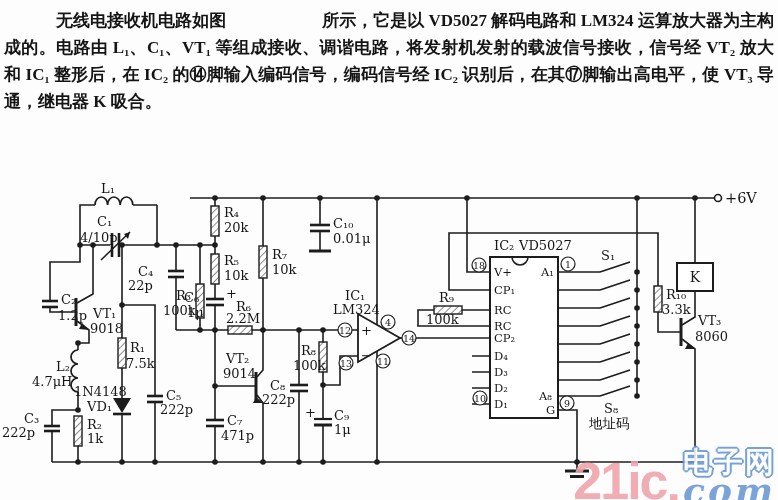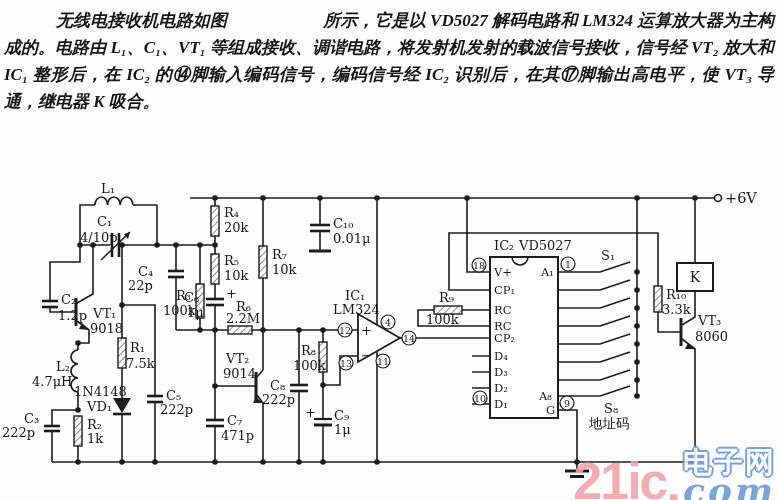--- a/index.html
+++ b/index.html
@@ -1,20 +1,20 @@
 <!DOCTYPE html>
 <html><head>
 <meta charset="utf-8">
 <style>
   html,body{margin:0;padding:0;background:#e8e8e8;}
   .page{position:relative;width:778px;height:500px;background:#fdfdfd;overflow:hidden;
         font-family:"Liberation Serif","DejaVu Serif",serif;color:#151515;}
   .doc-text{position:absolute;left:0;top:0;width:770px;padding:7px 4px 0 4px;
         font-size:17px;line-height:27px;font-weight:bold;text-align:justify;}
-  .doc-text p{margin:0;font-style:italic;}
+  .doc-text p{margin:0;}
   .p1-lead{padding-left:52px;}
   .fig-gap{display:inline-block;width:96px;}
   .p2{text-indent:36px;margin-top:1px !important;}
   svg.schematic{position:absolute;left:0;top:170px;}
   svg text{font-family:"DejaVu Serif","Liberation Serif",serif;fill:#161616;}
   .lbl{font-size:13px;}
   .pin{font-size:11.5px;}
   .pnum{font-size:9.5px;}
   .watermark{position:absolute;right:2px;bottom:-4px;display:flex;align-items:flex-end;
         opacity:.88;pointer-events:none;}

